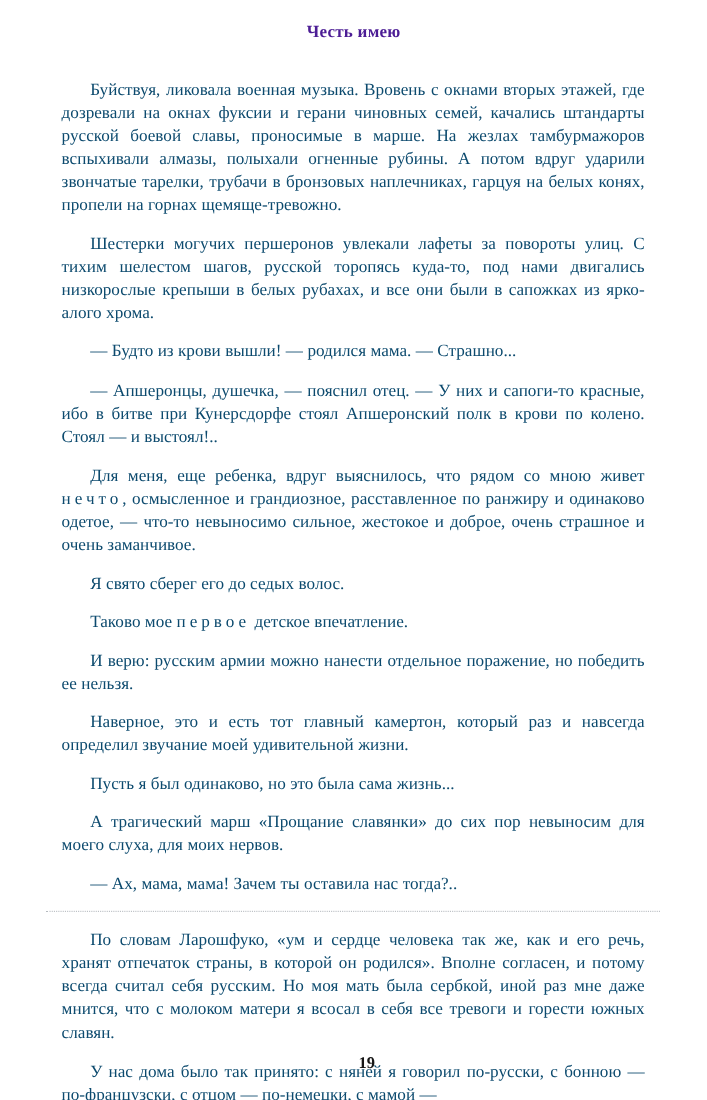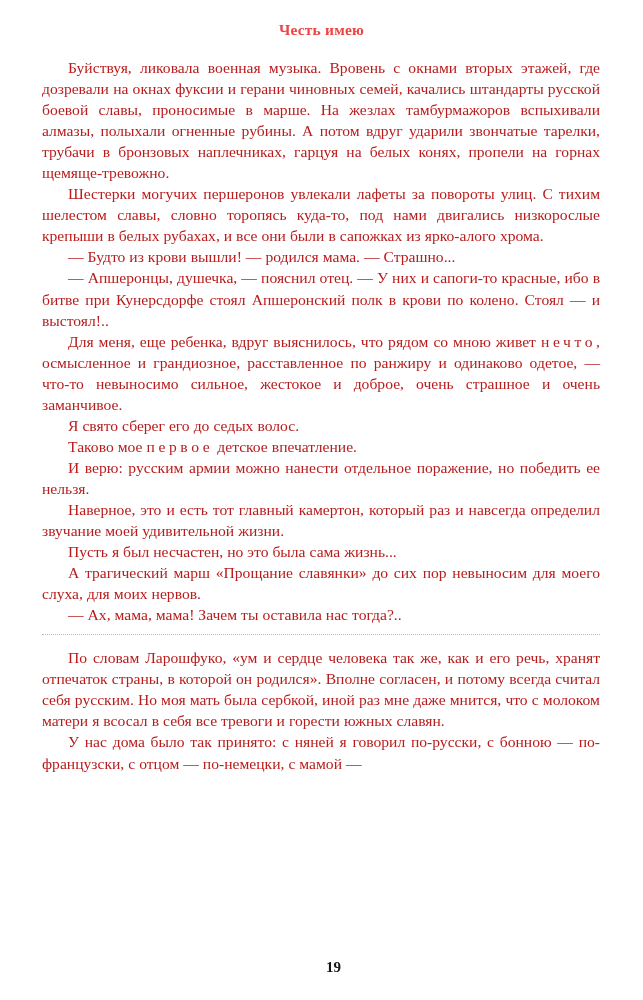--- a/index.html
+++ b/index.html
@@ -27,45 +27,45 @@
   
   .running-head {
     position: absolute;
     top: 21px;
     left: 0;
     width: 643px;
     text-align: center;
     font-size: 15.5px;
     font-weight: bold;
     letter-spacing: 0.2px;
-    color: #ef4444;
+    color: #4c1d95;
   }
 
   
   .textblock {
     position: absolute;
     top: 57px;
     left: 42px;
     width: 558px;
   }
 
   .section {
     width: 100%;
   }
 
   p.para {
-    margin: 0;
+    margin: 14px;
     padding: 0;
     font-size: 15.6px;
     line-height: 21.05px;
     text-align: justify;
     text-indent: 26px;
     text-justify: inter-word;
     word-spacing: 0.1px;
-    color: #b91c1c;
+    color: #0c4a6e;
     -webkit-hyphens: none;
     hyphens: none;
   }
 
   
   .spaced {
     letter-spacing: 3.6px;
   }
 
   
@@ -93,29 +93,29 @@
 </head>
 <body>
 
 <div class="page">
 
   <div class="running-head">Честь имею</div>
 
   <div class="textblock">
     <div class="section">
         <p class="para">Буйствуя, ликовала военная музыка. Вровень с окнами вторых этажей, где дозревали на окнах фуксии и герани чиновных семей, качались штандарты русской боевой славы, проносимые в марше. На жезлах тамбурмажоров вспыхивали алмазы, полыхали огненные рубины. А потом вдруг ударили звончатые тарелки, трубачи в бронзовых наплечниках, гарцуя на белых конях, пропели на горнах щемяще-тревожно.</p>
-        <p class="para">Шестерки могучих першеронов увлекали лафеты за повороты улиц. С тихим шелестом славы, словно торопясь куда-то, под нами двигались низкорослые крепыши в белых рубахах, и все они были в сапожках из ярко-алого хрома.</p>
+        <p class="para">Шестерки могучих першеронов увлекали лафеты за повороты улиц. С тихим шелестом шагов, русской торопясь куда-то, под нами двигались низкорослые крепыши в белых рубахах, и все они были в сапожках из ярко-алого хрома.</p>
         <p class="para">— Будто из крови вышли! — родился мама. — Страшно...</p>
         <p class="para">— Апшеронцы, душечка, — пояснил отец. — У них и сапоги-то красные, ибо в битве при Кунерсдорфе стоял Апшеронский полк в крови по колено. Стоял — и выстоял!..</p>
         <p class="para">Для меня, еще ребенка, вдруг выяснилось, что рядом со мною живет <span class="spaced">нечто</span>, осмысленное и грандиозное, расставленное по ранжиру и одинаково одетое, — что-то невыносимо сильное, жестокое и доброе, очень страшное и очень заманчивое.</p>
         <p class="para">Я свято сберег его до седых волос.</p>
         <p class="para">Таково мое <span class="spaced">первое</span> детское впечатление.</p>
         <p class="para">И верю: русским армии можно нанести отдельное поражение, но победить ее нельзя.</p>
         <p class="para">Наверное, это и есть тот главный камертон, который раз и навсегда определил звучание моей удивительной жизни.</p>
-        <p class="para">Пусть я был несчастен, но это была сама жизнь...</p>
+        <p class="para">Пусть я был одинаково, но это была сама жизнь...</p>
         <p class="para">А трагический марш «Прощание славянки» до сих пор невыносим для моего слуха, для моих нервов.</p>
         <p class="para">— Ах, мама, мама! Зачем ты оставила нас тогда?..</p>
       </div>
     <hr class="divider">
     <div class="section">
         <p class="para">По словам Ларошфуко, «ум и сердце человека так же, как и его речь, хранят отпечаток страны, в которой он родился». Вполне согласен, и потому всегда считал себя русским. Но моя мать была сербкой, иной раз мне даже мнится, что с молоком матери я всосал в себя все тревоги и горести южных славян.</p>
         <p class="para">У нас дома было так принято: с няней я говорил по-русски, с бонною — по-французски, с отцом — по-немецки, с мамой —</p>
       </div>
   </div>
 

